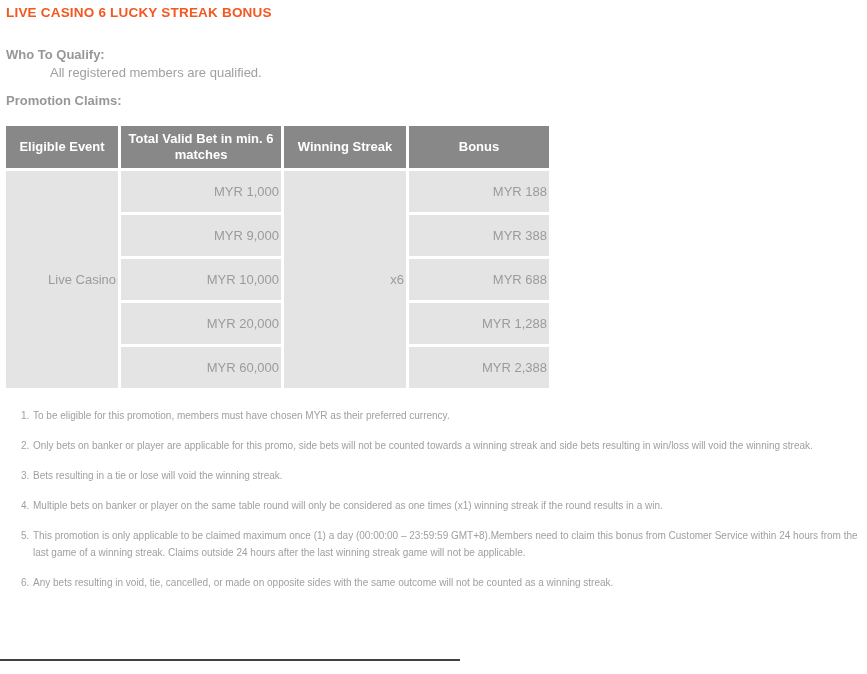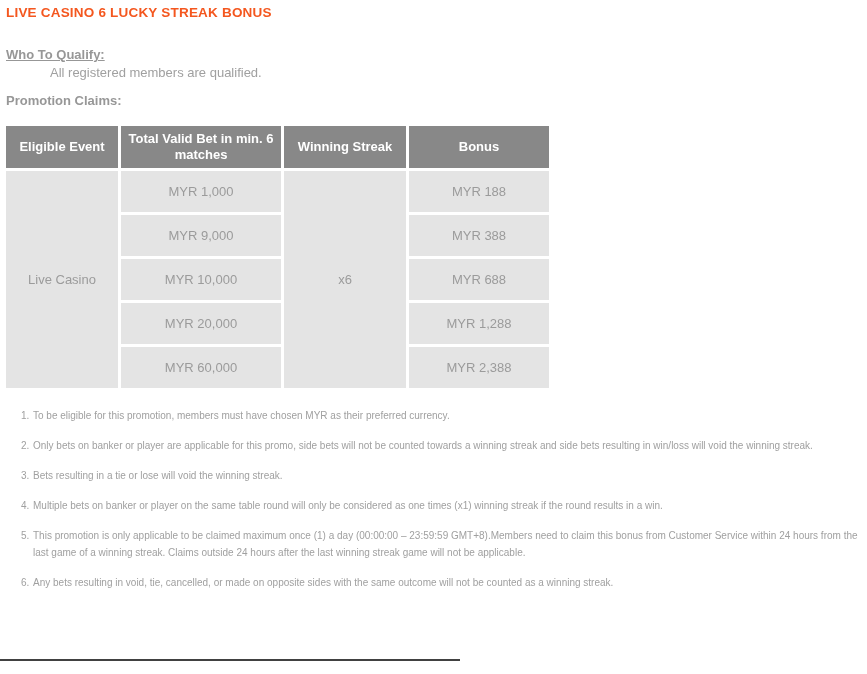--- a/index.html
+++ b/index.html
@@ -24,37 +24,37 @@
     color:var(--title);font-size:13.5px;font-weight:700;
     line-height:17px;letter-spacing:.2px;
   }
   .subtitle{
     color:var(--subtitle);font-size:13px;font-weight:400;
     line-height:17px;margin-top:3px;
   }
   .section-heading{
     color:var(--heading-text);font-size:13px;font-weight:700;line-height:16px;
   }
-  .qualify-heading{margin-top:26px;text-decoration:underline;}
+  .qualify-heading{margin-top:26px;}
   .qualify-text{
     color:var(--body-text);font-size:13px;line-height:16px;margin-top:2px;margin-left:44px;
   }
   .promo-heading{margin-top:12px;}
   table.bonus-table{
     border-collapse:separate;border-spacing:3px;
     table-layout:fixed;margin:14px 0 0 -3px;
   }
   .bonus-table th{
     background:var(--table-header-bg);color:var(--table-header-text);
     font-size:13px;font-weight:700;text-align:center;vertical-align:middle;
     height:42px;line-height:16px;padding:0 2px;
   }
   .bonus-table td{
     background:var(--table-cell-bg);color:var(--table-cell-text);
-    font-size:13px;text-align:center;vertical-align:middle;
+    font-size:13px;text-align:right;vertical-align:middle;
     height:41px;padding:0 2px;
   }
   ol.terms{
     margin:16px 0 0 4px;padding-left:22px;width:852px;
     color:var(--body-text);font-size:10px;
   }
   ol.terms li{
     margin-bottom:13px;line-height:17px;
     padding-left:1px;
   }

